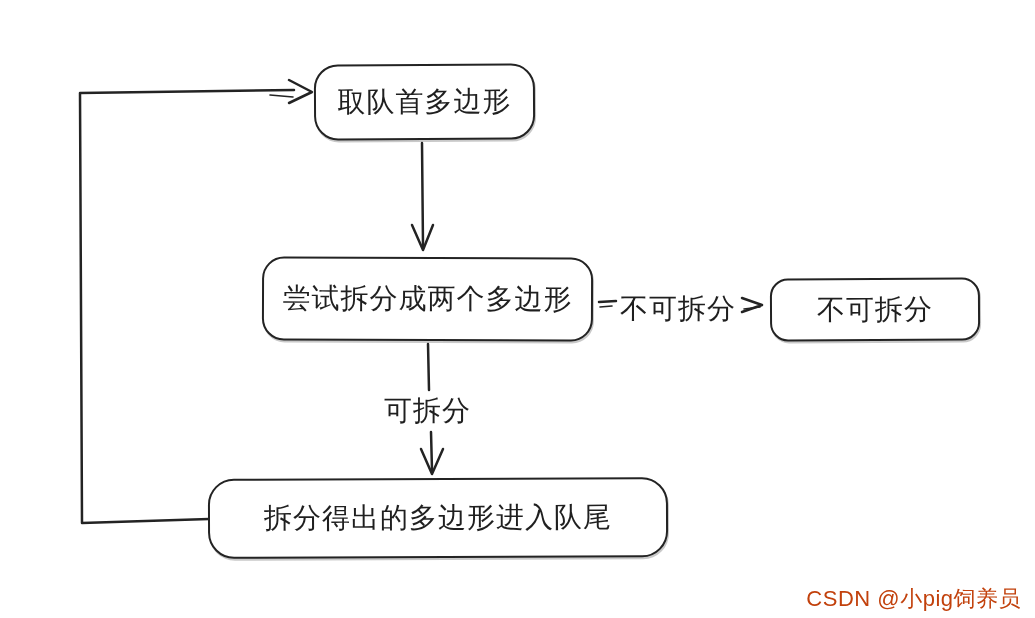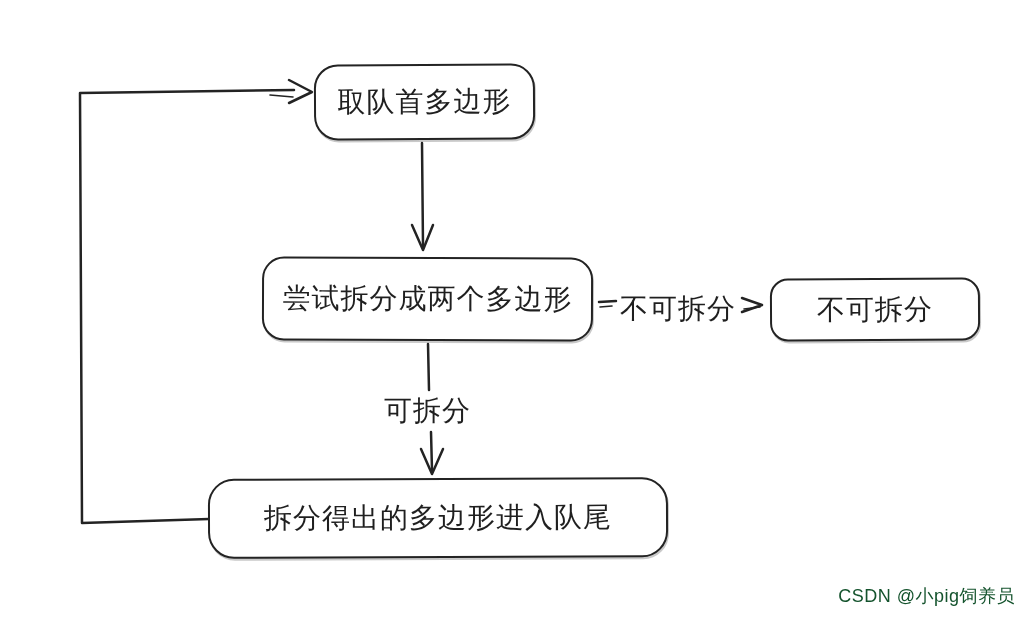--- a/index.html
+++ b/index.html
@@ -64,24 +64,24 @@
     white-space: nowrap;
   }
   .label-can-split {
     left: 384px; top: 392px;
   }
   .label-cannot-split {
     left: 620px; top: 290px;
   }
   .watermark {
     position: absolute;
-    right: 20px;
+    right: 14px;
     top: 584px;
-    font-size: 18px;
-    color: #14532d;
+    font-size: 22px;
+    color: #c2410c;
     letter-spacing: 0.5px;
   }
 </style>
 </head>
 <body>
 
 <div class="canvas">
 
   <svg class="wires" viewBox="0 0 1035 618" fill="none" stroke="#232323" stroke-width="2.5" stroke-linecap="round" stroke-linejoin="round">
 

